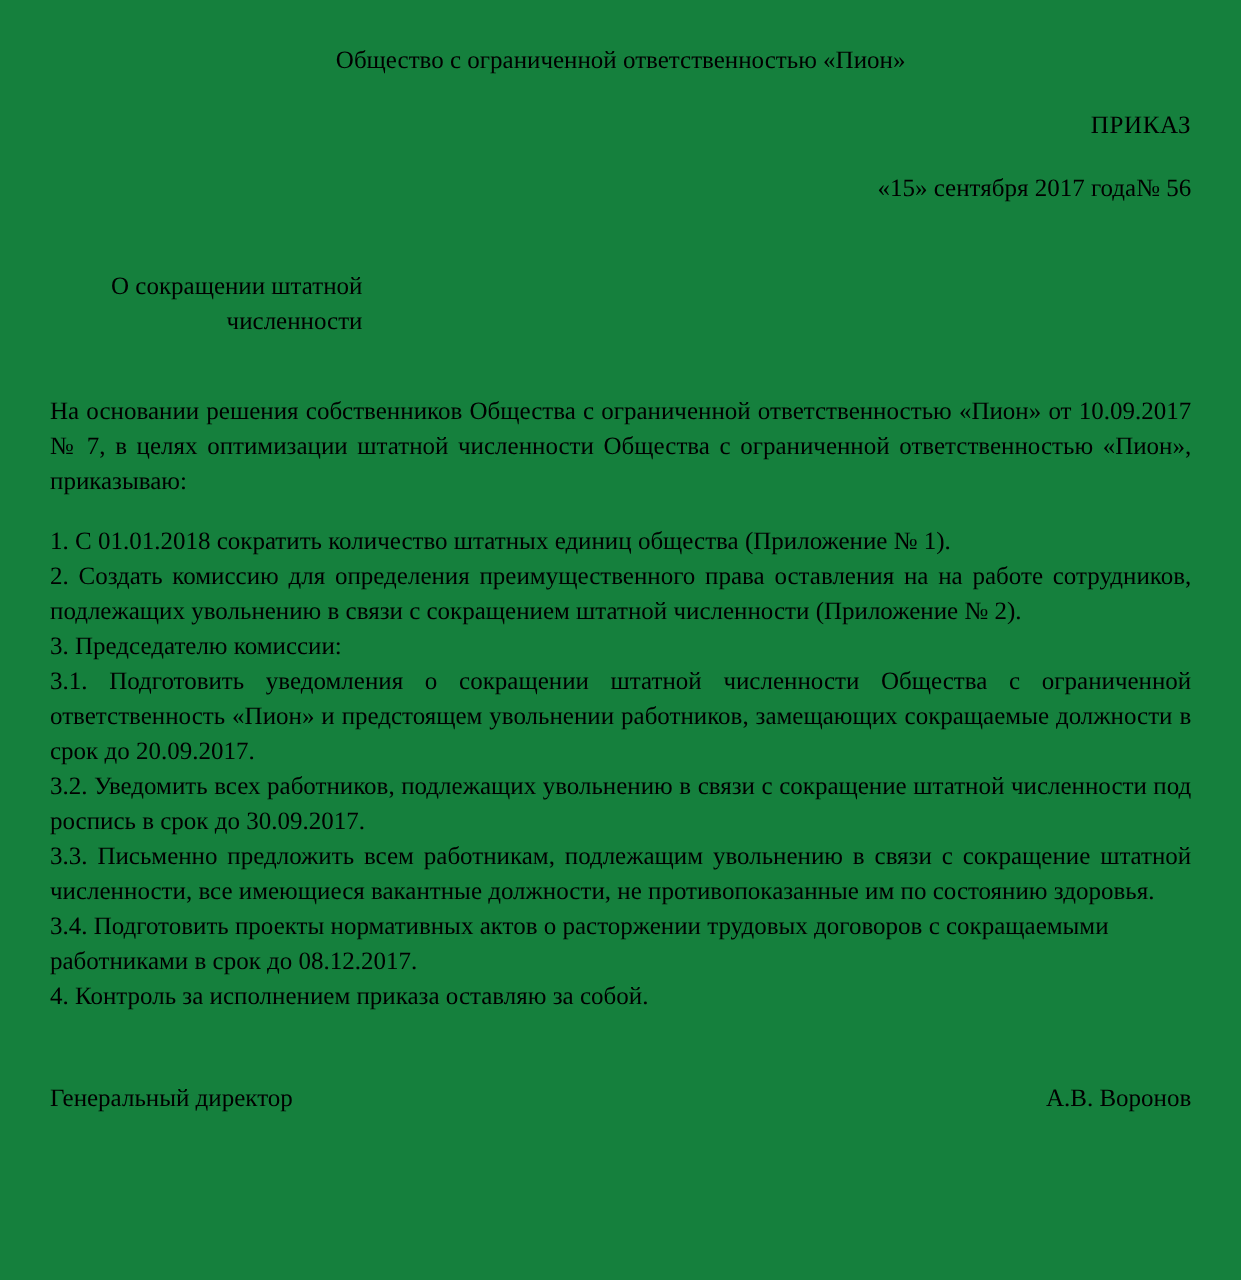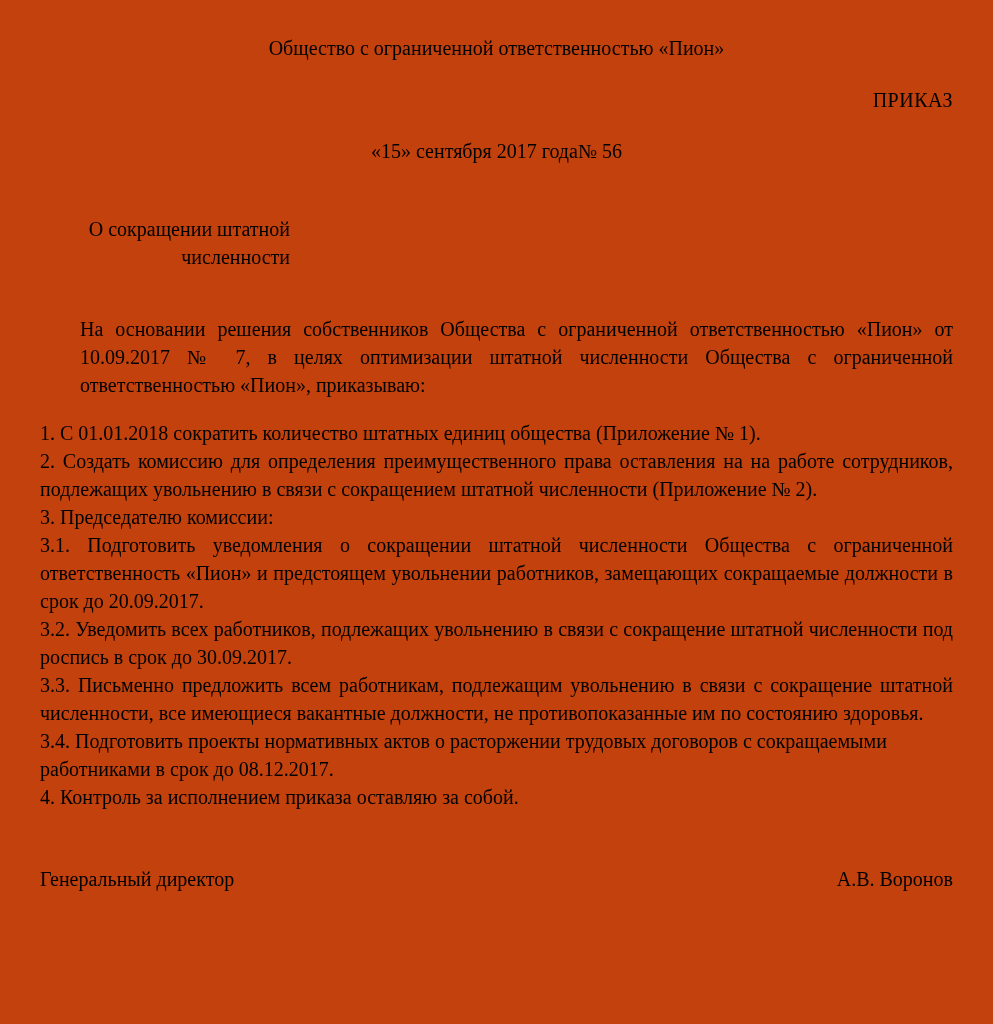--- a/index.html
+++ b/index.html
@@ -6,49 +6,48 @@
     margin: 0;
     padding: 0;
     background: #ffffff;
   }
   .page {
     position: relative;
     width: 993px;
     height: 1024px;
     box-sizing: border-box;
     padding: 34px 40px 0 40px;
-    background: #c2410c;
+    background: #15803d;
     color: #000000;
     font-family: "Liberation Serif", "DejaVu Serif", serif;
     font-size: 20px;
     line-height: 28px;
     overflow: hidden;
   }
   .company { text-align: center; }
   .doctype {
     text-align: right;
     margin-top: 24px;
     letter-spacing: 0.5px;
   }
   .meta-row {
     display: flex;
-    justify-content: center;
+    justify-content: flex-end;
     align-items: baseline;
     margin-top: 23px;
   }
   .city { text-align: center; margin-top: 3px; }
   .subject {
     margin-top: 50px;
     max-width: 250px;
     text-align: right;
   }
   .preamble {
     margin-top: 44px;
     text-align: justify;
-    margin-left: 40px;
   }
   .items { margin-top: 20px; }
   p { margin: 0; }
   .justify { text-align: justify; }
   .left { text-align: left; }
   .signature-row {
     display: flex;
     justify-content: space-between;
     align-items: baseline;
     margin-top: 54px;

